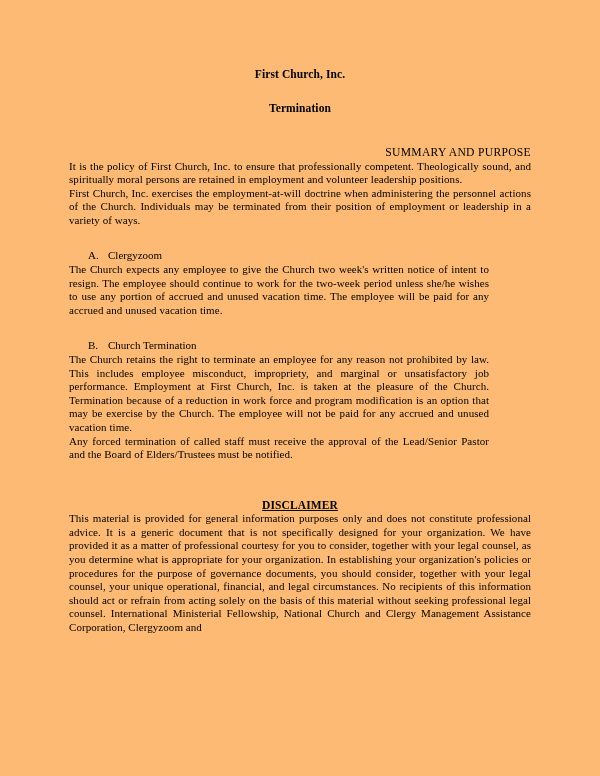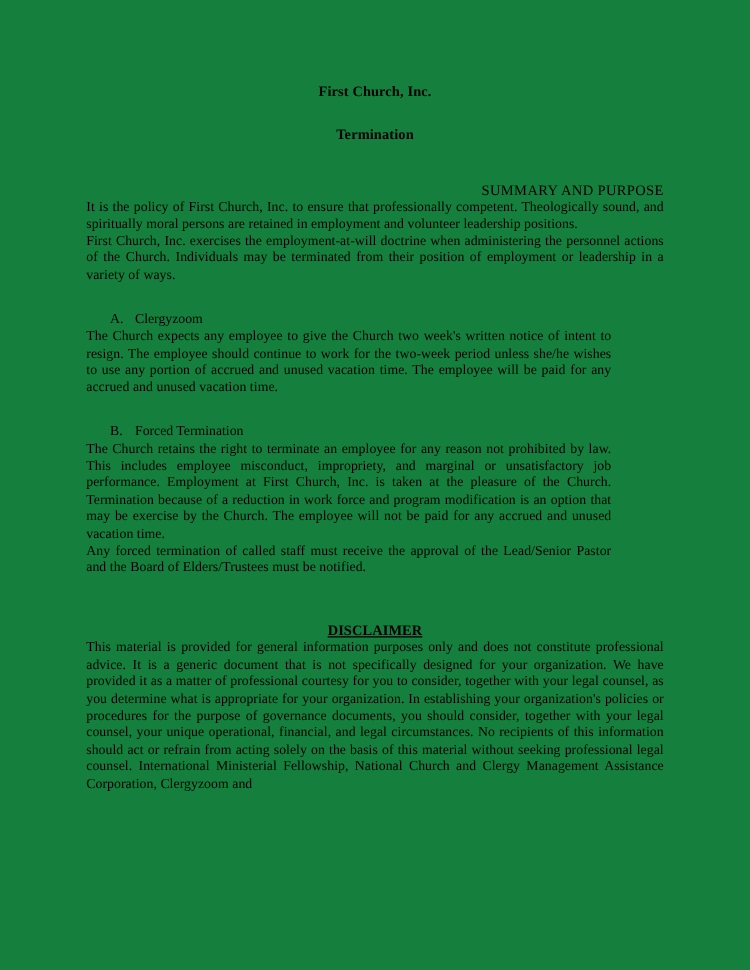--- a/index.html
+++ b/index.html
@@ -13,21 +13,21 @@
     overflow: hidden;
     font-family: "Liberation Serif", "DejaVu Serif", serif;
     color: #000000;
     -webkit-font-smoothing: none;
   }
 
   .page {
     position: relative;
     width: 600px;
     height: 776px;
-    background: #15803d;
+    background: #fdba74;
     box-sizing: border-box;
   }
 
   
   .content {
     position: absolute;
     left: 69px;
     top: 0;
     width: 462px;
   }
@@ -111,21 +111,21 @@
 
     <div class="list-item gap-22">
       <span class="list-marker">A.</span>
       <span class="list-label">Clergyzoom</span>
     </div>
 
     <p class="body-text indented gap-22">The Church expects any employee to give the Church two week's written notice of intent to resign. The employee should continue to work for the two-week period unless she/he wishes to use any portion of accrued and unused vacation time. The employee will be paid for any accrued and unused vacation time.</p>
 
     <div class="list-item gap-22">
       <span class="list-marker">B.</span>
-      <span class="list-label">Forced Termination</span>
+      <span class="list-label">Church Termination</span>
     </div>
 
     <p class="body-text indented gap-22">The Church retains the right to terminate an employee for any reason not prohibited by law. This includes employee misconduct, impropriety, and marginal or unsatisfactory job performance. Employment at First Church, Inc. is taken at the pleasure of the Church. Termination because of a reduction in work force and program modification is an option that may be exercise by the Church. The employee will not be paid for any accrued and unused vacation time.</p>
 
     <p class="body-text indented gap-19">Any forced termination of called staff must receive the approval of the Lead/Senior Pastor and the Board of Elders/Trustees must be notified.</p>
 
     <div class="section-center-heading gap-37">DISCLAIMER</div>
 
     <p class="body-text disclaimer-body gap-22">This material is provided for general information purposes only and does not constitute professional advice. It is a generic document that is not specifically designed for your organization. We have provided it as a matter of professional courtesy for you to consider, together with your legal counsel, as you determine what is appropriate for your organization. In establishing your organization's policies or procedures for the purpose of governance documents, you should consider, together with your legal counsel, your unique operational, financial, and legal circumstances. No recipients of this information should act or refrain from acting solely on the basis of this material without seeking professional legal counsel. International Ministerial Fellowship, National Church and Clergy Management Assistance Corporation, Clergyzoom and</p>
 

